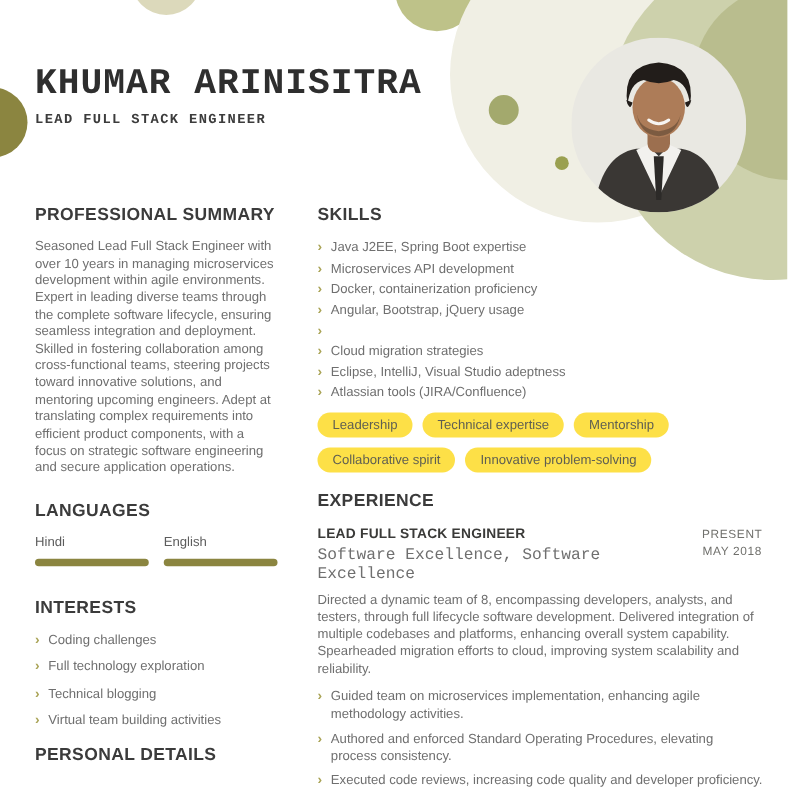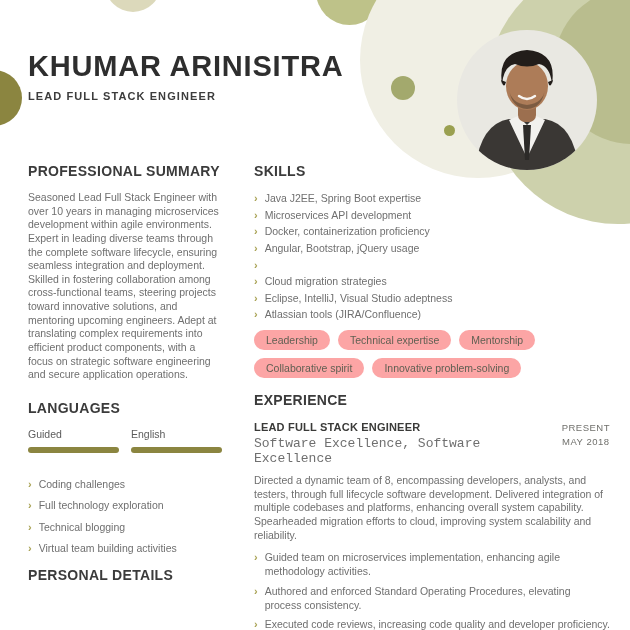--- a/index.html
+++ b/index.html
@@ -14,21 +14,21 @@
   .c-pale-big    { left:360px; top:-58px; width:236px; height:236px; background:#f0efe4; }
   .c-sage-big    { left:486px; top:-40px; width:264px; height:264px; background:#cdd1ac; }
   .c-sage-dark   { left:554px; top:-12px; width:156px; height:156px; background:#b9bd8e; }
   .c-olive-dot   { left:391px; top:76px;  width:24px;  height:24px;  background:#a3a96d; }
   .c-olive-dot-s { left:444px; top:125px; width:11px;  height:11px;  background:#9aa050; }
 
   .photo-wrap { position:absolute; left:457px; top:30px; width:140px; height:140px; border-radius:50%; overflow:hidden; }
   .photo-wrap svg { display:block; }
 
   
-  .header { position:absolute; left:28px; top:50px; }
+  .header { position:absolute; left:28px; top:50px;font-family:Liberation Mono, monospace; }
   .name { font-size:29px; font-weight:600; color:#2e2e2e; letter-spacing:0.8px; }
   .subtitle { margin-top:7px; font-size:11px; font-weight:700; color:#3c3c3c; letter-spacing:1.1px; }
 
   
   .columns { position:absolute; left:28px; top:163px; right:20px; display:flex; gap:32px; }
   .col-left { width:194px; flex:0 0 194px; }
   .col-right { flex:1; min-width:0; }
 
   .h { font-size:14px; font-weight:700; color:#3b3b3b; letter-spacing:0.3px; margin-bottom:12px; }
 
@@ -43,21 +43,21 @@
   .blist li { display:flex; gap:7px; font-size:10.5px; line-height:1.35; color:#6f6f6f; margin-bottom:6px; }
   .chev { color:#a9a355; font-weight:700; font-size:11px; flex:0 0 auto; line-height:1.3; }
 
   .interests-list li { margin-bottom:7px; }
   .personal-h { margin-top:12px; margin-bottom:0; }
 
   .skills-list { margin-bottom:8px; }
   .skills-list li { margin-bottom:2px; line-height:1.4; }
 
   .tags { display:flex; flex-wrap:wrap; gap:8px; margin-bottom:14px; }
-  .tag { background:#fca5a5; color:#5f5f52; font-size:10.5px; padding:4px 12px; border-radius:12px; white-space:nowrap; }
+  .tag { background:#fde047; color:#5f5f52; font-size:10.5px; padding:4px 12px; border-radius:12px; white-space:nowrap; }
 
   .exp-h { margin-top:0; margin-bottom:13px; }
   .job-head { display:flex; justify-content:space-between; align-items:flex-start; margin-bottom:8px; }
   .job-title { font-size:11px; font-weight:700; color:#3a3a38; letter-spacing:0.2px; }
   .job-company { font-size:13px; color:#6f6f6f; margin-top:3px;font-family:Liberation Mono, monospace; }
   .job-dates { text-align:center; font-size:9.5px; color:#70706c; letter-spacing:0.5px; line-height:1.5; flex:0 0 auto; padding-left:10px; }
   .job-summary { font-size:10.5px; line-height:1.3; color:#6f6f6f; margin-bottom:8px; }
   .job-bullets li { margin-bottom:5px; }
 </style>
 </head>
@@ -97,29 +97,30 @@
   <div class="columns">
 
     <div class="col-left">
 
       <div class="h">PROFESSIONAL SUMMARY</div>
       <div class="summary-text">Seasoned Lead Full Stack Engineer with over 10 years in managing microservices development within agile environments. Expert in leading diverse teams through the complete software lifecycle, ensuring seamless integration and deployment. Skilled in fostering collaboration among cross-functional teams, steering projects toward innovative solutions, and mentoring upcoming engineers. Adept at translating complex requirements into efficient product components, with a focus on strategic software engineering and secure application operations.</div>
 
       <div class="h">LANGUAGES</div>
       <div class="lang-row">
         <div class="lang">
-          <div class="lang-name">Guided</div>
+          <div class="lang-name">Hindi</div>
           <div class="lang-bar"></div>
         </div>
         <div class="lang">
           <div class="lang-name">English</div>
           <div class="lang-bar"></div>
         </div>
       </div>
 
+      <div class="h">INTERESTS</div>
       <ul class="blist interests-list">
         <li>
             <span class="chev">›</span>
             <span>Coding challenges</span>
           </li>
         <li>
             <span class="chev">›</span>
             <span>Full technology exploration</span>
           </li>
         <li>

